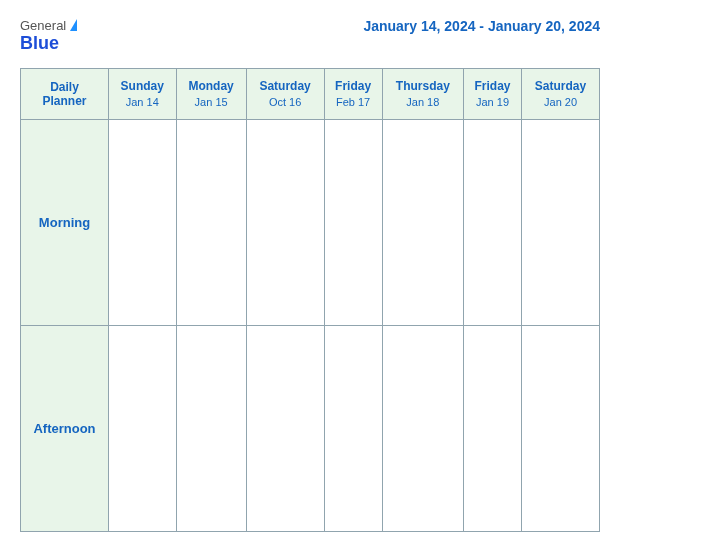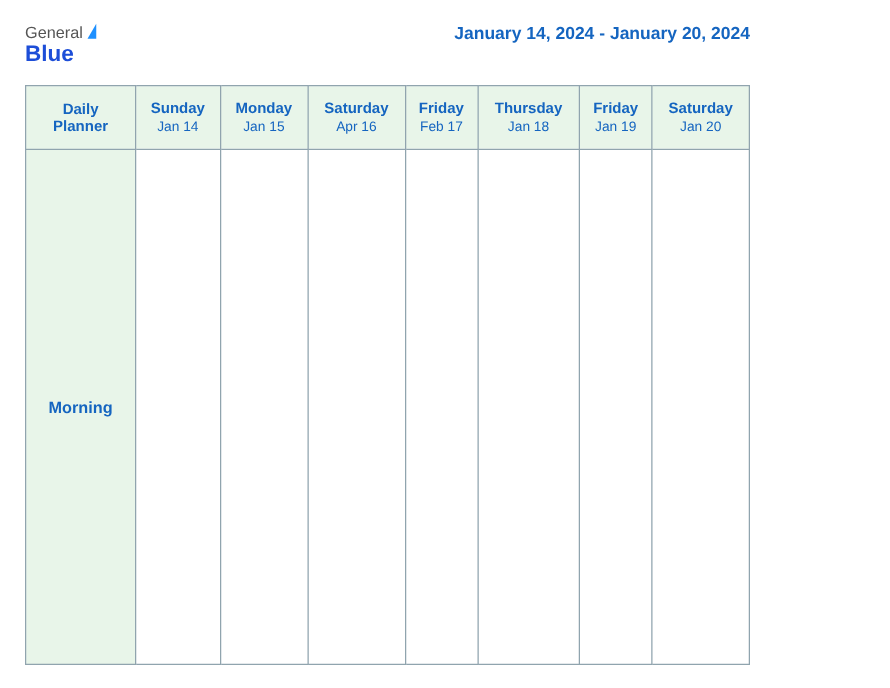--- a/index.html
+++ b/index.html
@@ -161,21 +161,21 @@
         <th class="col-header-day">
           <div>Sunday</div>
           <div class="col-header-date">Jan 14</div>
         </th>
         <th class="col-header-day">
           <div>Monday</div>
           <div class="col-header-date">Jan 15</div>
         </th>
         <th class="col-header-day">
           <div>Saturday</div>
-          <div class="col-header-date">Apr 16</div>
+          <div class="col-header-date">Oct 16</div>
         </th>
         <th class="col-header-day">
           <div>Friday</div>
           <div class="col-header-date">Feb 17</div>
         </th>
         <th class="col-header-day">
           <div>Thursday</div>
           <div class="col-header-date">Jan 18</div>
         </th>
         <th class="col-header-day">
@@ -192,15 +192,25 @@
       <tr class="planner-row">
         <td class="row-label">Morning</td>
         <td class="data-cell"></td>
         <td class="data-cell"></td>
         <td class="data-cell"></td>
         <td class="data-cell"></td>
         <td class="data-cell"></td>
         <td class="data-cell"></td>
         <td class="data-cell"></td>
       </tr>
+      <tr class="planner-row">
+        <td class="row-label">Afternoon</td>
+        <td class="data-cell"></td>
+        <td class="data-cell"></td>
+        <td class="data-cell"></td>
+        <td class="data-cell"></td>
+        <td class="data-cell"></td>
+        <td class="data-cell"></td>
+        <td class="data-cell"></td>
+      </tr>
     </tbody>
   </table>
 </div>
 
 </body></html>

